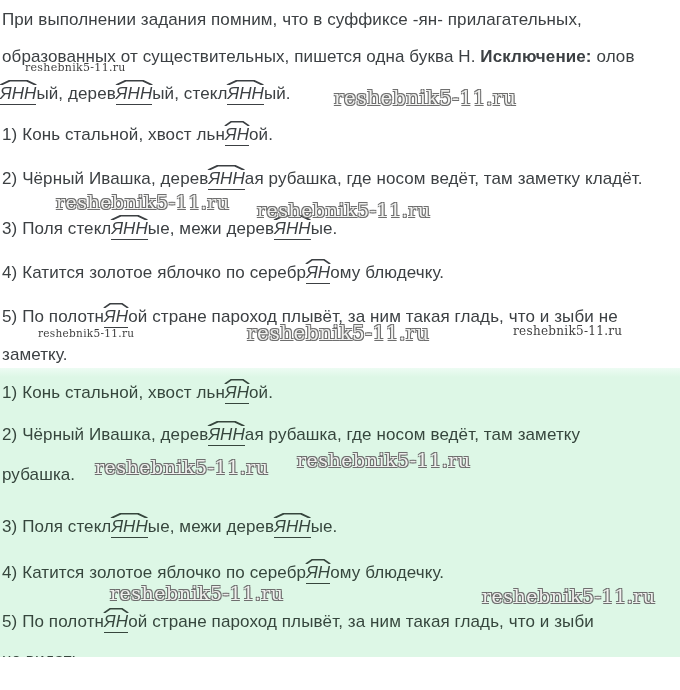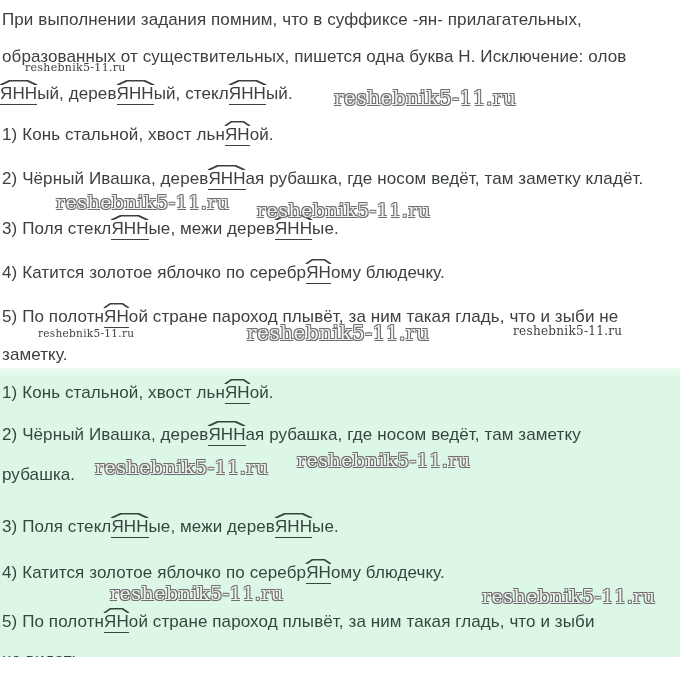--- a/index.html
+++ b/index.html
@@ -7,25 +7,26 @@
     position:relative;width:680px;height:690px;overflow:hidden;
     background:#ffffff;
     font-family:"Liberation Sans",sans-serif;
     color:var(--main-text,#3c4043);
     padding-left:29px;
   }
   .row{
     position:absolute;left:2px;white-space:nowrap;
     font-size:17px;line-height:20px;letter-spacing:.1px;
   }
-  .row b{font-weight:400;}
+  .row b{font-weight:700;}
   
   .sfx{
     position:relative;display:inline-block;
     border-bottom:1.5px solid currentColor;
+    font-style:italic;
   }
   .sfx .hat{
     position:absolute;top:-4px;left:-1px;
     width:calc(100% + 2px);height:5px;display:block;pointer-events:none;
   }
   
   .answer-panel{
     position:absolute;left:0;top:368px;width:680px;height:289px;
     overflow:hidden;
     color:var(--answer-text,#36463d);

